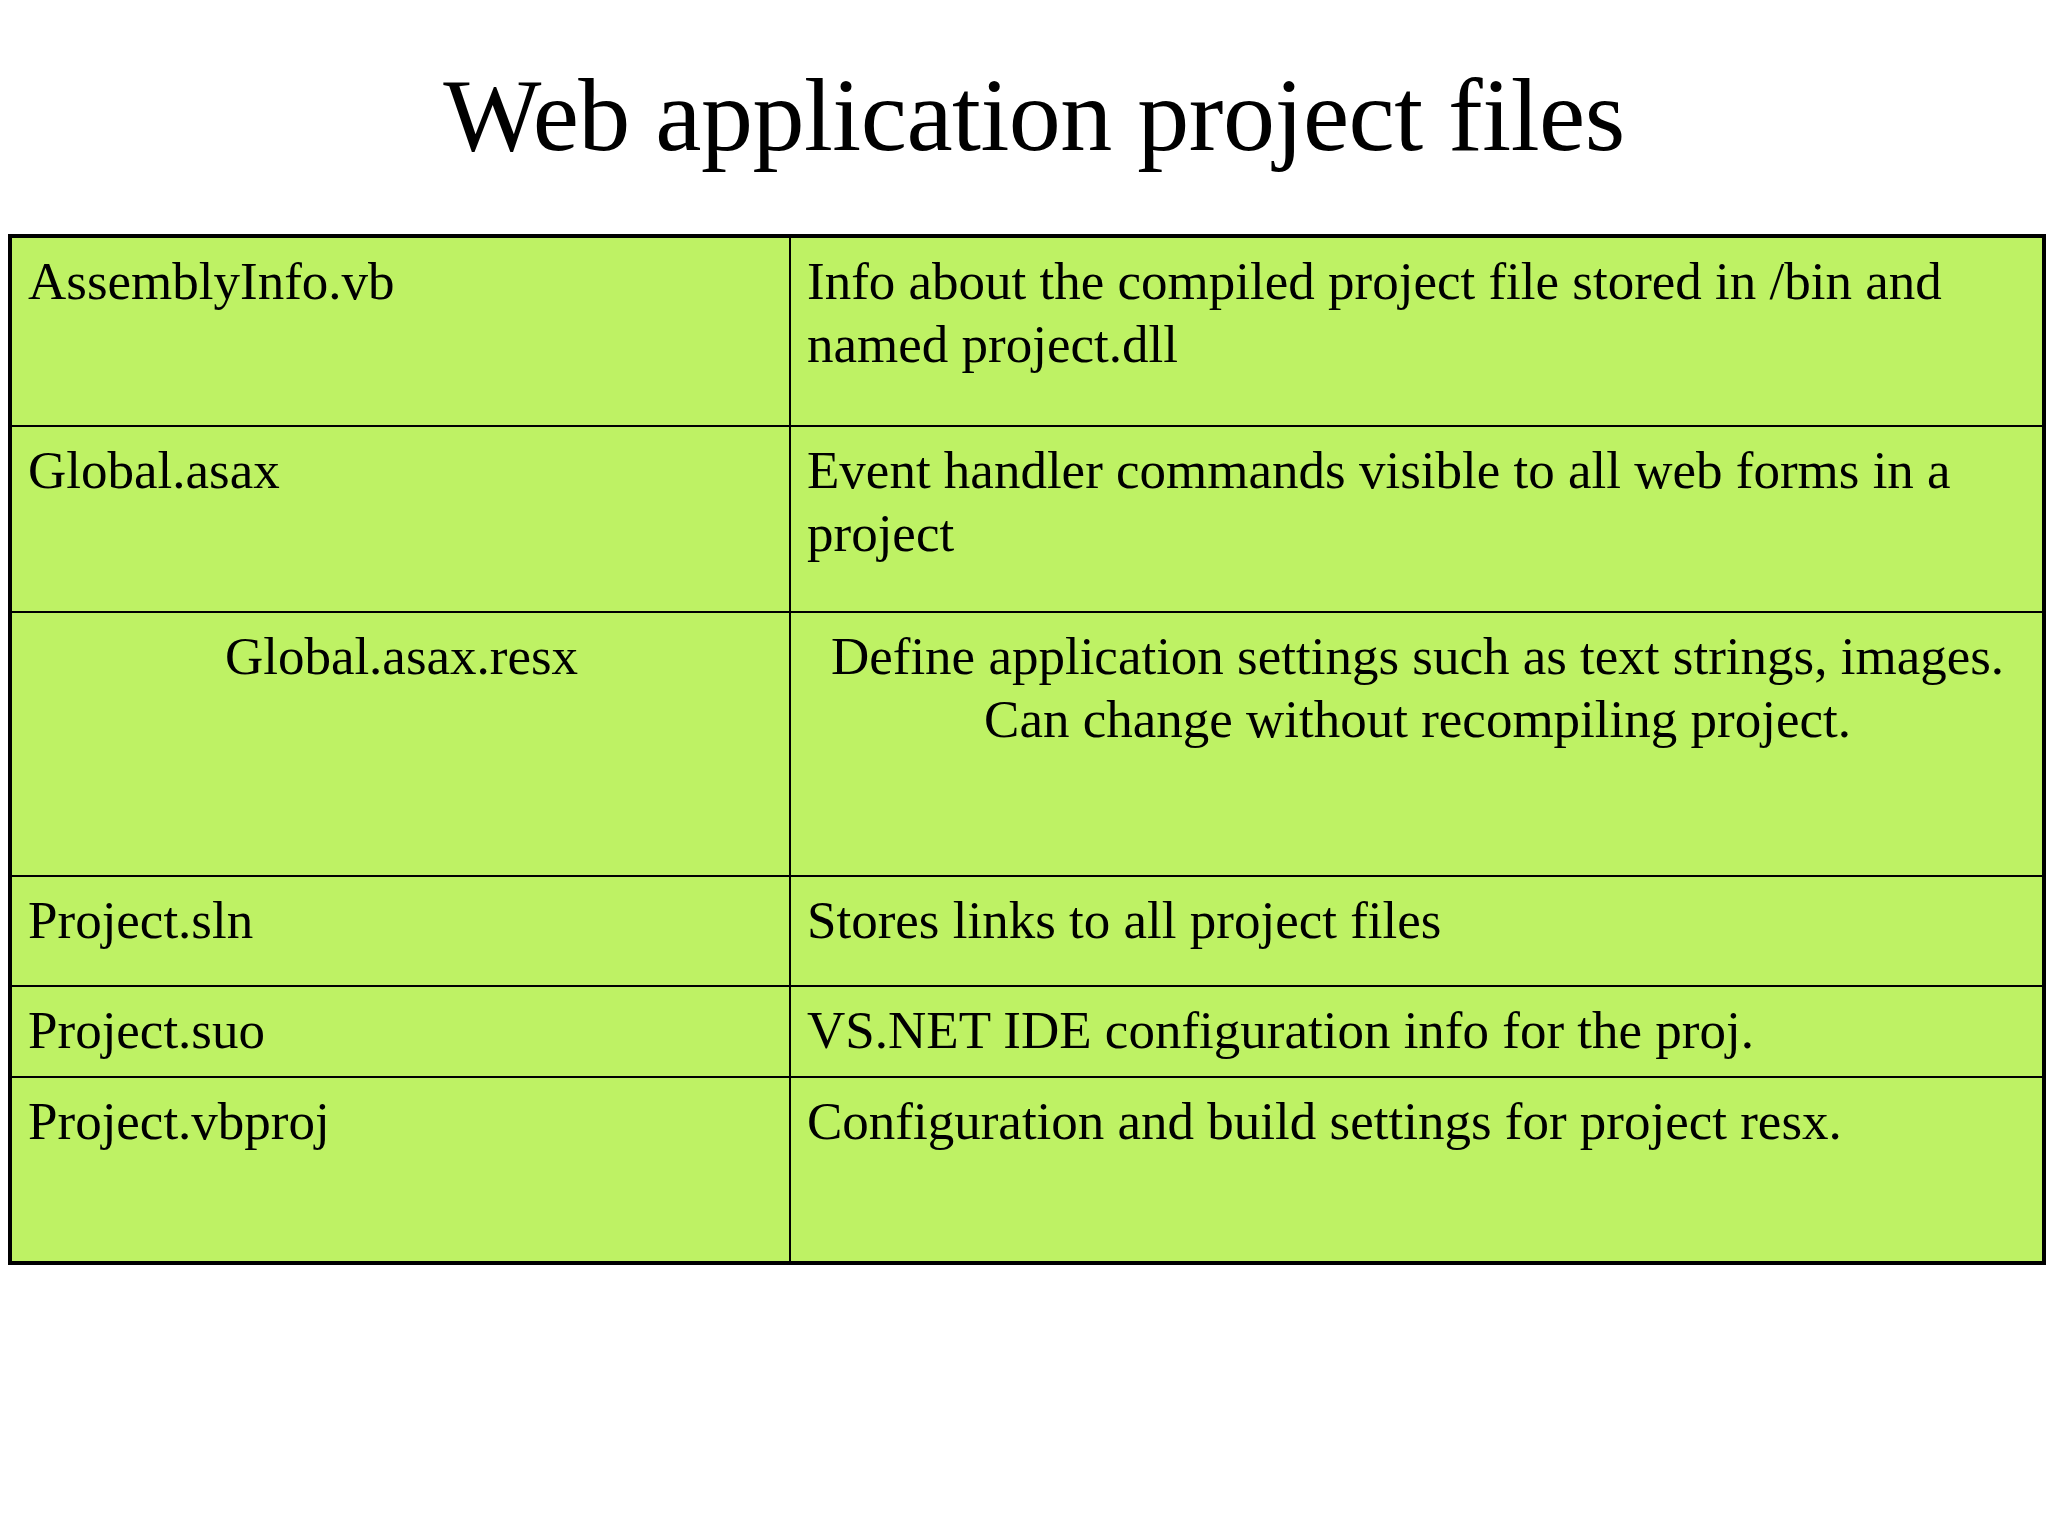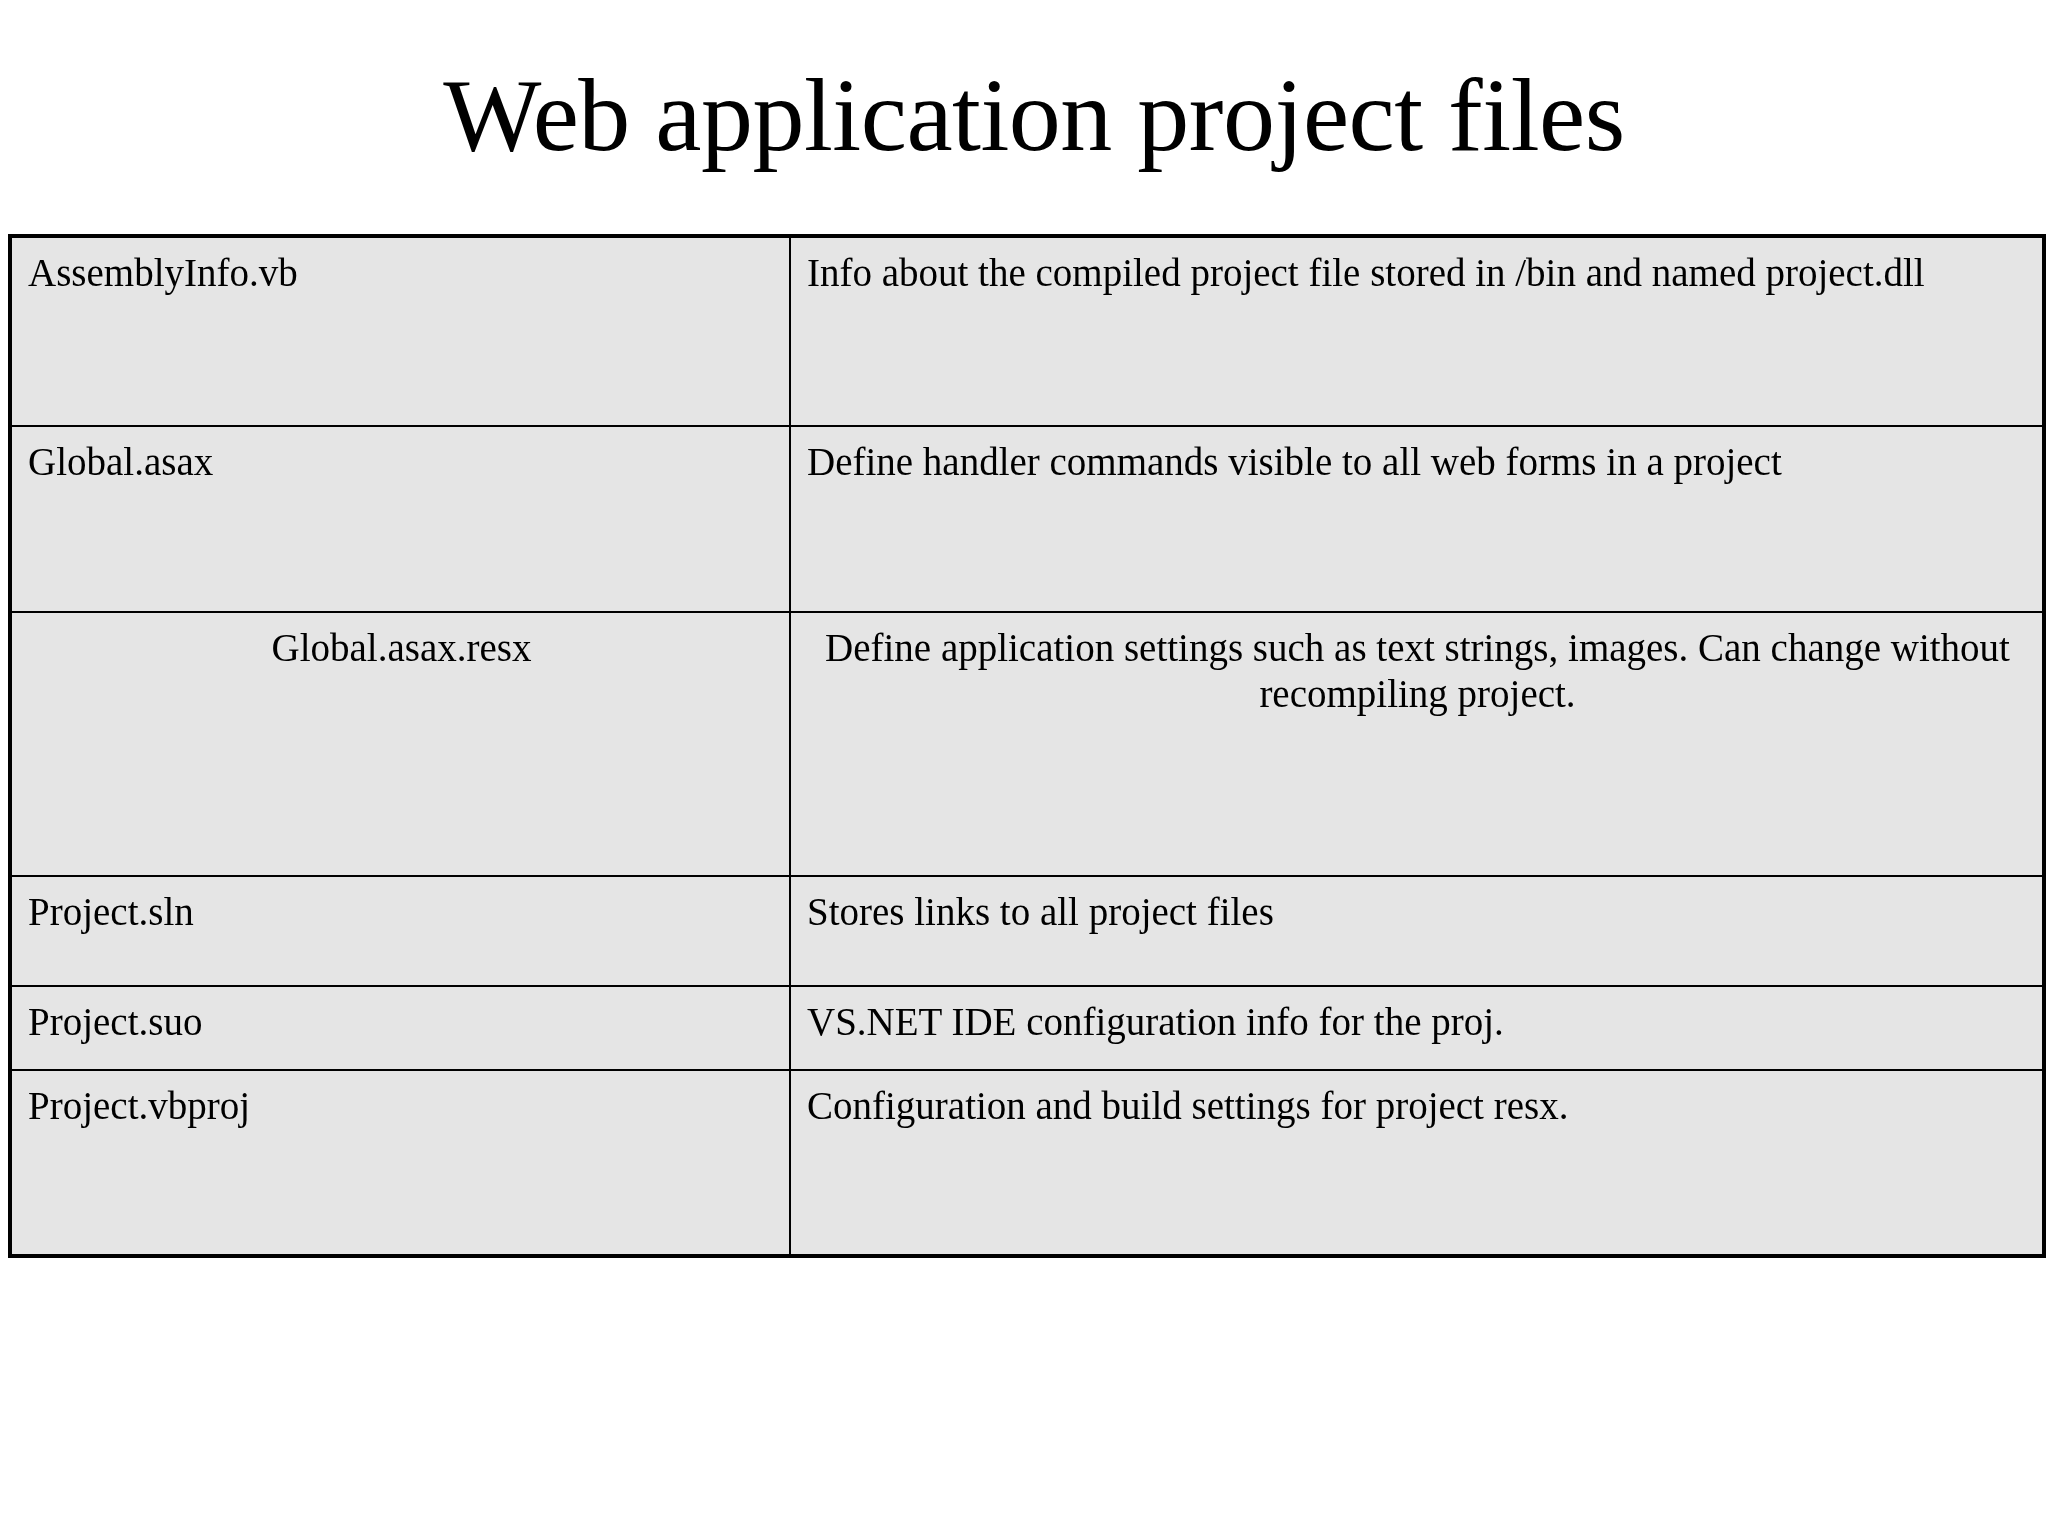--- a/index.html
+++ b/index.html
@@ -45,28 +45,28 @@
     top: 234px;
     width: 2034px;
     border-collapse: collapse;
     table-layout: fixed;
   }
   .file-table tr {
     vertical-align: top;
   }
   .file-table td {
     border: 2px solid #000000;
-    padding: 12px 14px 24px 16px;
+    padding: 12px 14px 14px 16px;
     font-family: "Liberation Serif", "DejaVu Serif", serif;
-    font-size: 39px;
+    font-size: 53px;
     line-height: 1.18;
     font-weight: 400;
     vertical-align: top;
     box-sizing: border-box;
-    background: #e5e5e5;
+    background: #bef264;
   }
   .file-table td.col-name {
     width: 780px;
   }
   .file-table td.col-desc {
     width: 1254px;
   }
   
   .file-table {
     border: 4px solid #000000;
@@ -103,21 +103,21 @@
   <table class="file-table">
     <tbody>
 
       <tr class="r1">
         <td class="col-name">AssemblyInfo.vb</td>
         <td class="col-desc">Info about the compiled project file stored in /bin and named project.dll</td>
       </tr>
 
       <tr class="r2">
         <td class="col-name">Global.asax</td>
-        <td class="col-desc">Define handler commands visible to all web forms in a project</td>
+        <td class="col-desc">Event handler commands visible to all web forms in a project</td>
       </tr>
 
       <tr class="r3">
         <td class="col-name">Global.asax.resx</td>
         <td class="col-desc">Define application settings such as text strings, images. Can change without recompiling project.</td>
       </tr>
 
 
       <tr class="r5">
         <td class="col-name">Project.sln</td>

